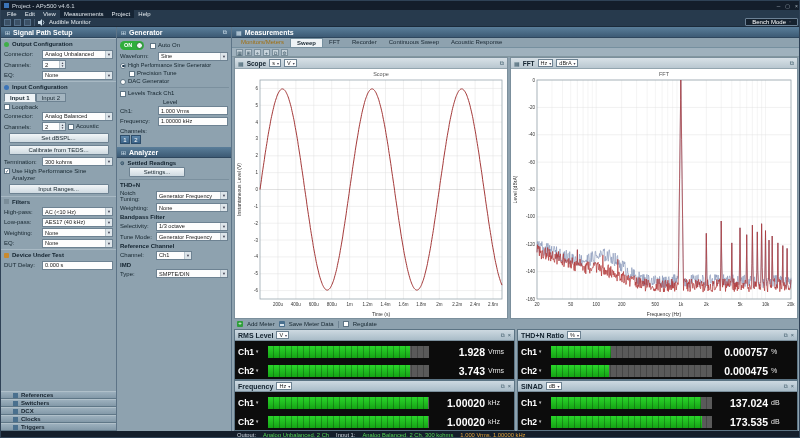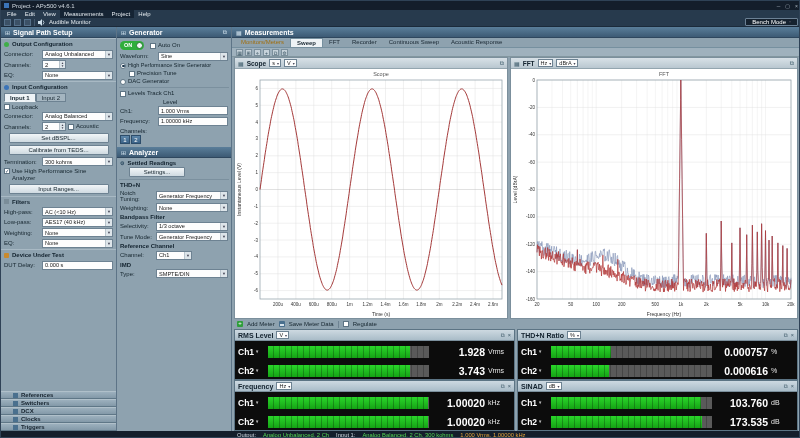--- a/index.html
+++ b/index.html
@@ -653,21 +653,21 @@
           <span class="m-unit">%</span>
         </div>
         <div class="m-row">
           <span class="m-ch">
               <span>Ch2</span>
               <span class="m-ch-arr">▾</span>
             </span>
           <span class="m-track">
               <span class="m-fill" style="width: 36%;"></span>
             </span>
-          <span class="m-val">0.000616</span>
+          <span class="m-val">0.000475</span>
           <span class="m-unit">%</span>
         </div>
       </div>
     </div>
 
     <div class="meter-panel" style="left:2px;top:353px;width:281px;height:51px">
       <div class="m-hdr">
         <span class="m-title">Frequency</span>
         <span class="dd-sm">
             <span>Hz</span>
@@ -718,21 +718,21 @@
       </div>
       <div class="m-body">
         <div class="m-row">
           <span class="m-ch">
               <span>Ch1</span>
               <span class="m-ch-arr">▾</span>
             </span>
           <span class="m-track">
               <span class="m-fill" style="width: 93%;"></span>
             </span>
-          <span class="m-val">103.760</span>
+          <span class="m-val">137.024</span>
           <span class="m-unit">dB</span>
         </div>
         <div class="m-row">
           <span class="m-ch">
               <span>Ch2</span>
               <span class="m-ch-arr">▾</span>
             </span>
           <span class="m-track">
               <span class="m-fill" style="width: 94%;"></span>
             </span>

